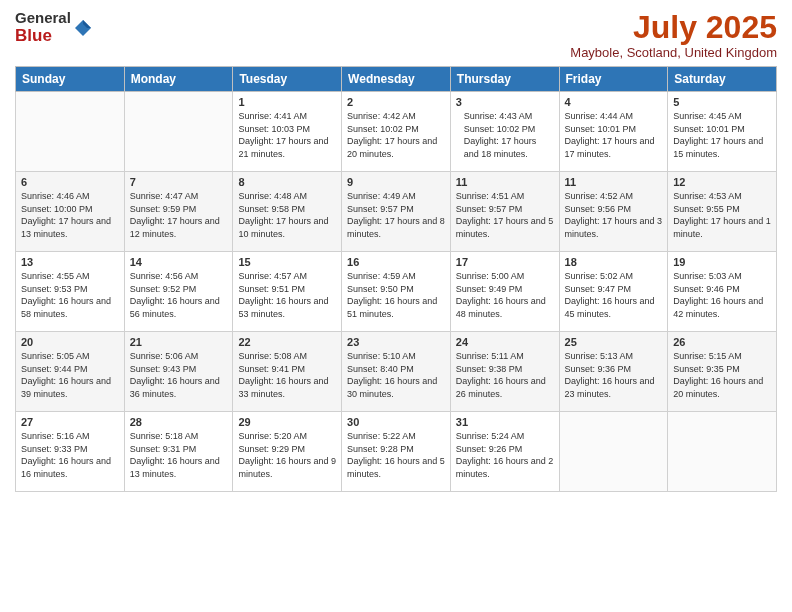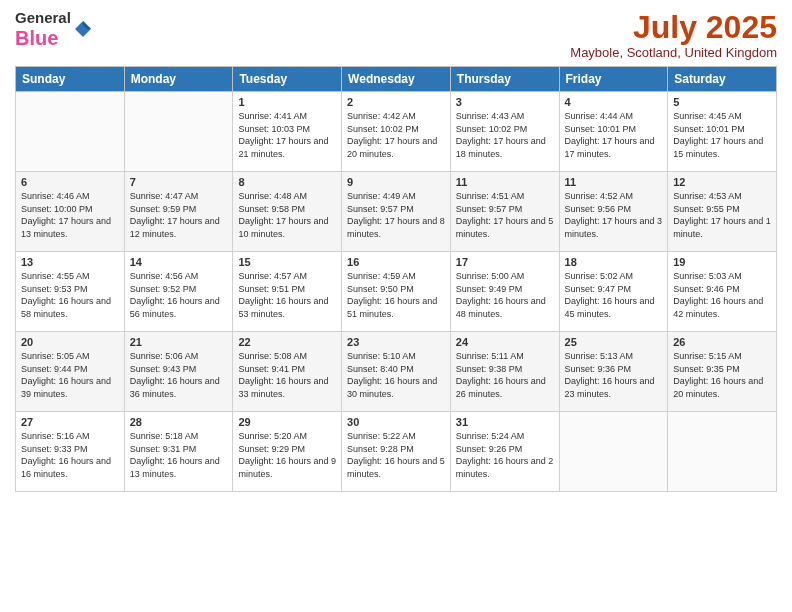--- a/index.html
+++ b/index.html
@@ -30,23 +30,23 @@
       display: flex;
       flex-direction: column;
       line-height: 1.1;
     }
     .logo-general {
       font-size: 15px;
       font-weight: bold;
       color: #333;
     }
     .logo-blue {
-      font-size: 20px;
-      font-weight: bold;
-      color: #ec4899;
+      font-size: 17px;
+      font-weight: bold;
+      color: #b91c1c;
     }
     .logo-icon {
       width: 20px;
       height: 20px;
       margin-left: 2px;
     }
     .title-section {
       text-align: right;
     }
     .month-title {
@@ -144,21 +144,21 @@
 Daylight: 17 hours and 21 minutes.</div>
           </td>
           <td>
             <span class="day-num">2</span>
             <div class="day-info" style="white-space: pre-line;">Sunrise: 4:42 AM
 Sunset: 10:02 PM
 Daylight: 17 hours and 20 minutes.</div>
           </td>
           <td>
             <span class="day-num">3</span>
-            <div class="day-info" style="white-space: pre-line;">Sunrise: 4:43 AM
+            <div class="day-info" style="white-space: pre-line; margin-left: 8px;">Sunrise: 4:43 AM
 Sunset: 10:02 PM
 Daylight: 17 hours and 18 minutes.</div>
           </td>
           <td>
             <span class="day-num">4</span>
             <div class="day-info" style="white-space: pre-line;">Sunrise: 4:44 AM
 Sunset: 10:01 PM
 Daylight: 17 hours and 17 minutes.</div>
           </td>
           <td>

